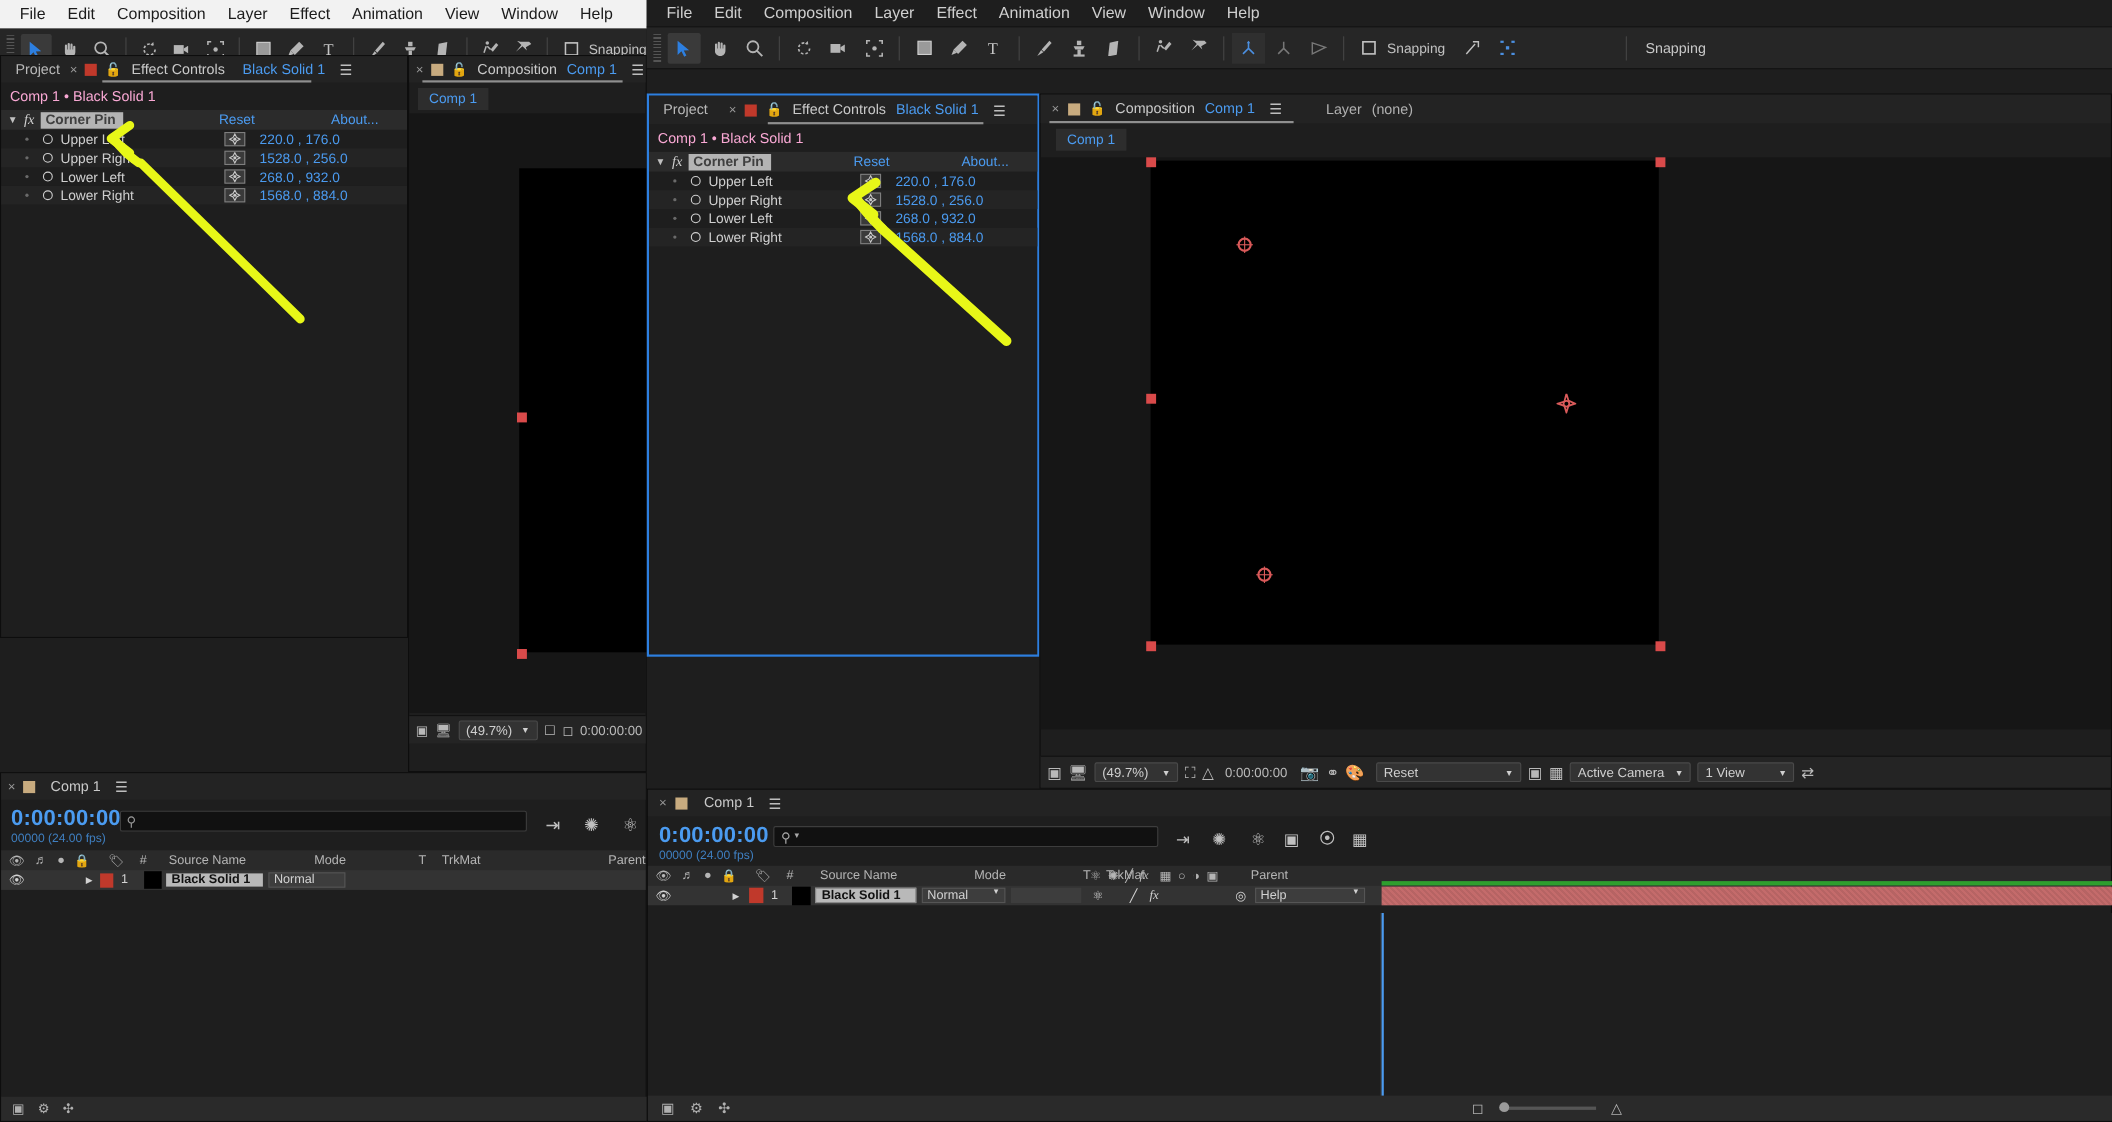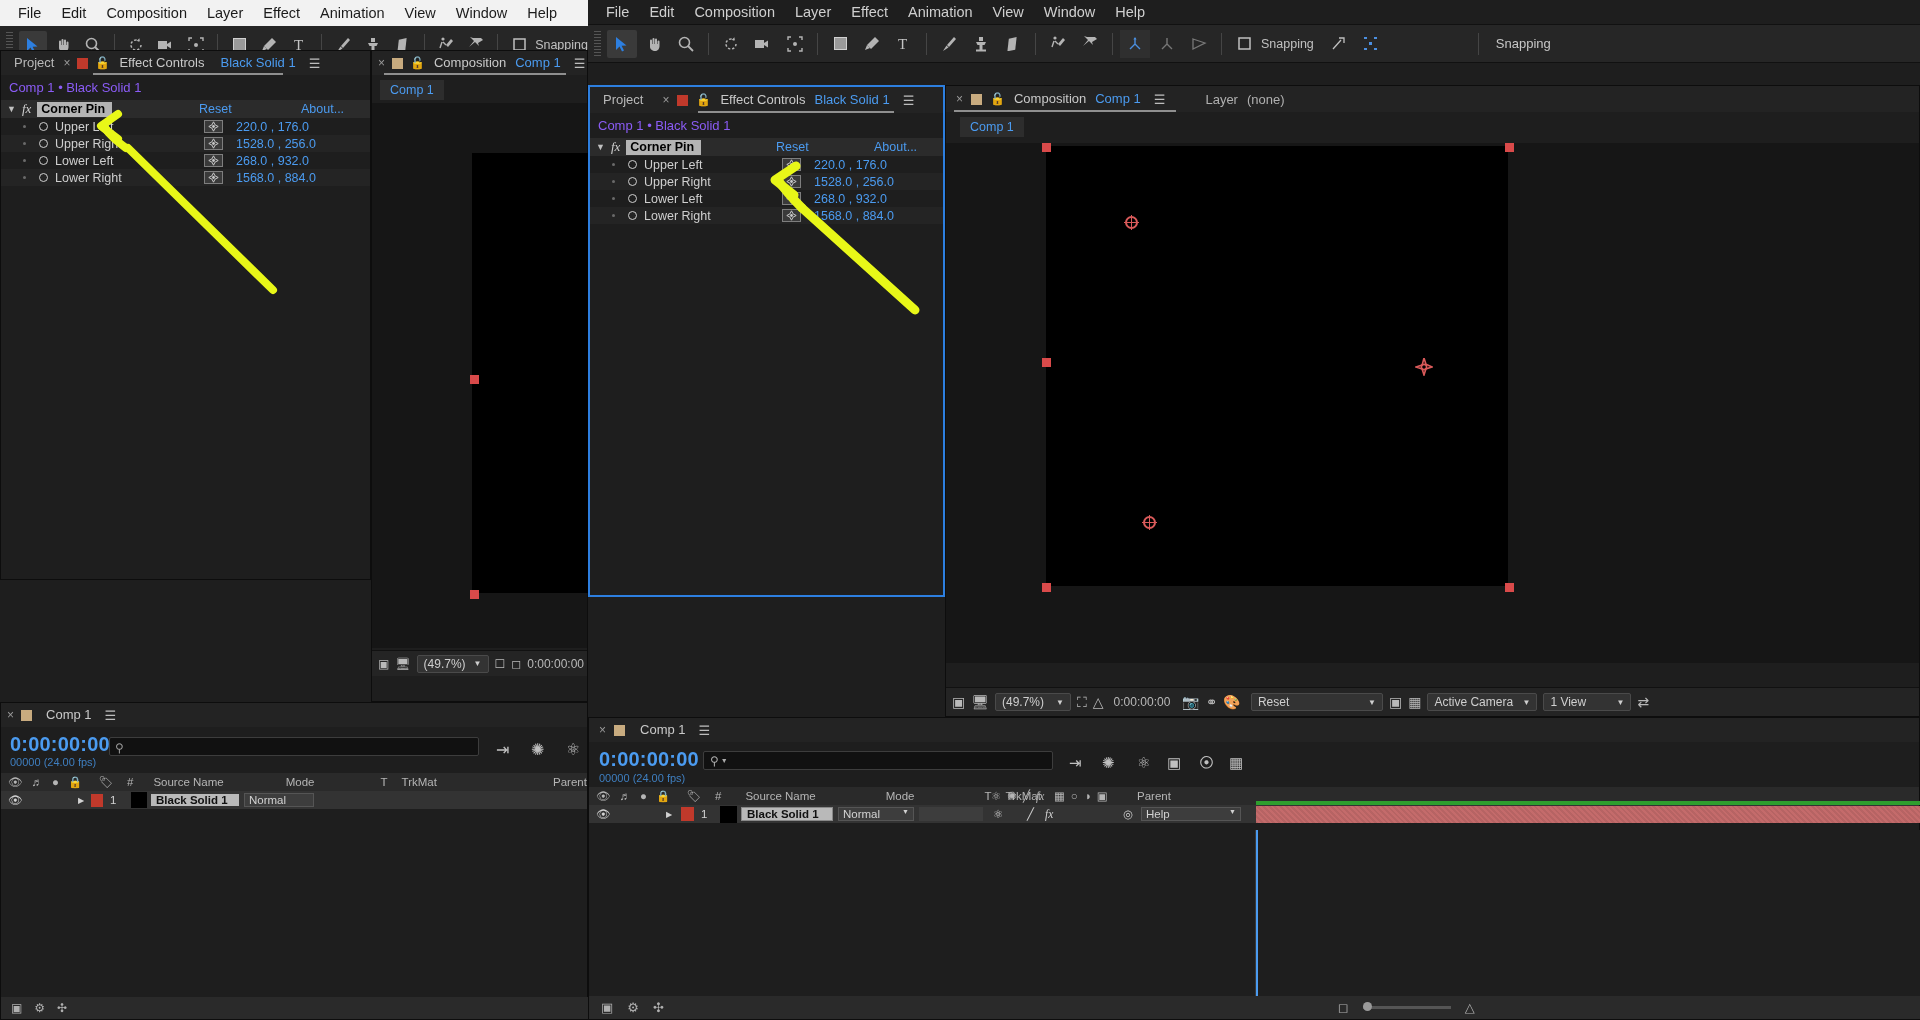--- a/index.html
+++ b/index.html
@@ -28,26 +28,26 @@
   .ptab { padding:3px 7px 4px; display:flex; align-items:center; gap:5px; white-space:nowrap;}
   .ptab.sel { color:#c9c9c9; }
   .tabunderline { position:absolute; bottom:0; height:2px; background:#8f8f8f; }
   .blue { color:#4b9bf0; }
   .closex { color:#9a9a9a; font-size:12px; }
   .sq { width:11px; height:11px; display:inline-block; }
   .lockico { font-size:12px; color:#b0b0b0; }
   .hamb { font-size:13px; color:#bdbdbd; margin-left:4px; }
 
   
-  .ec-head { font-size:13px; color:#8b5cf6; padding:5px 0 5px 8px; background:#1e1e1e;}
+  .ec-head { font-size:13px; color:#f9a8d4; padding:5px 0 5px 8px; background:#1e1e1e;}
   .ec-row { height:17px; display:flex; align-items:center; font-size:12.5px;
     color:#cfcfcf; position:relative; }
   .ec-row.alt { background:#242424; }
   .ec-title { background:#2b2b2b; height:18px; }
-  .ec-name-sel { background:#b4b4b4; color:#000000; font-weight:bold; padding:0 7px 1px 4px;}
+  .ec-name-sel { background:#b4b4b4; color:#404040; font-weight:bold; padding:0 7px 1px 4px;}
   .ec-stop { width:9px; height:9px; border:1.4px solid #cfcfcf; border-radius:50%;
     margin-left:38px; margin-right:7px; flex:none;}
   .ec-dot { width:3px;height:3px;background:#6a6a6a;border-radius:50%;
     position:absolute; left:22px; }
   .pinbtn { width:19px; height:13px; border:1px solid #7e7e7e; background:#3a3a3a;
     display:flex; align-items:center; justify-content:center; flex:none;}
   .val { color:#4b9bf0; font-size:12.5px; margin-left:7px; }
   .reset { color:#4b9bf0; font-size:12.5px; }
 
   

